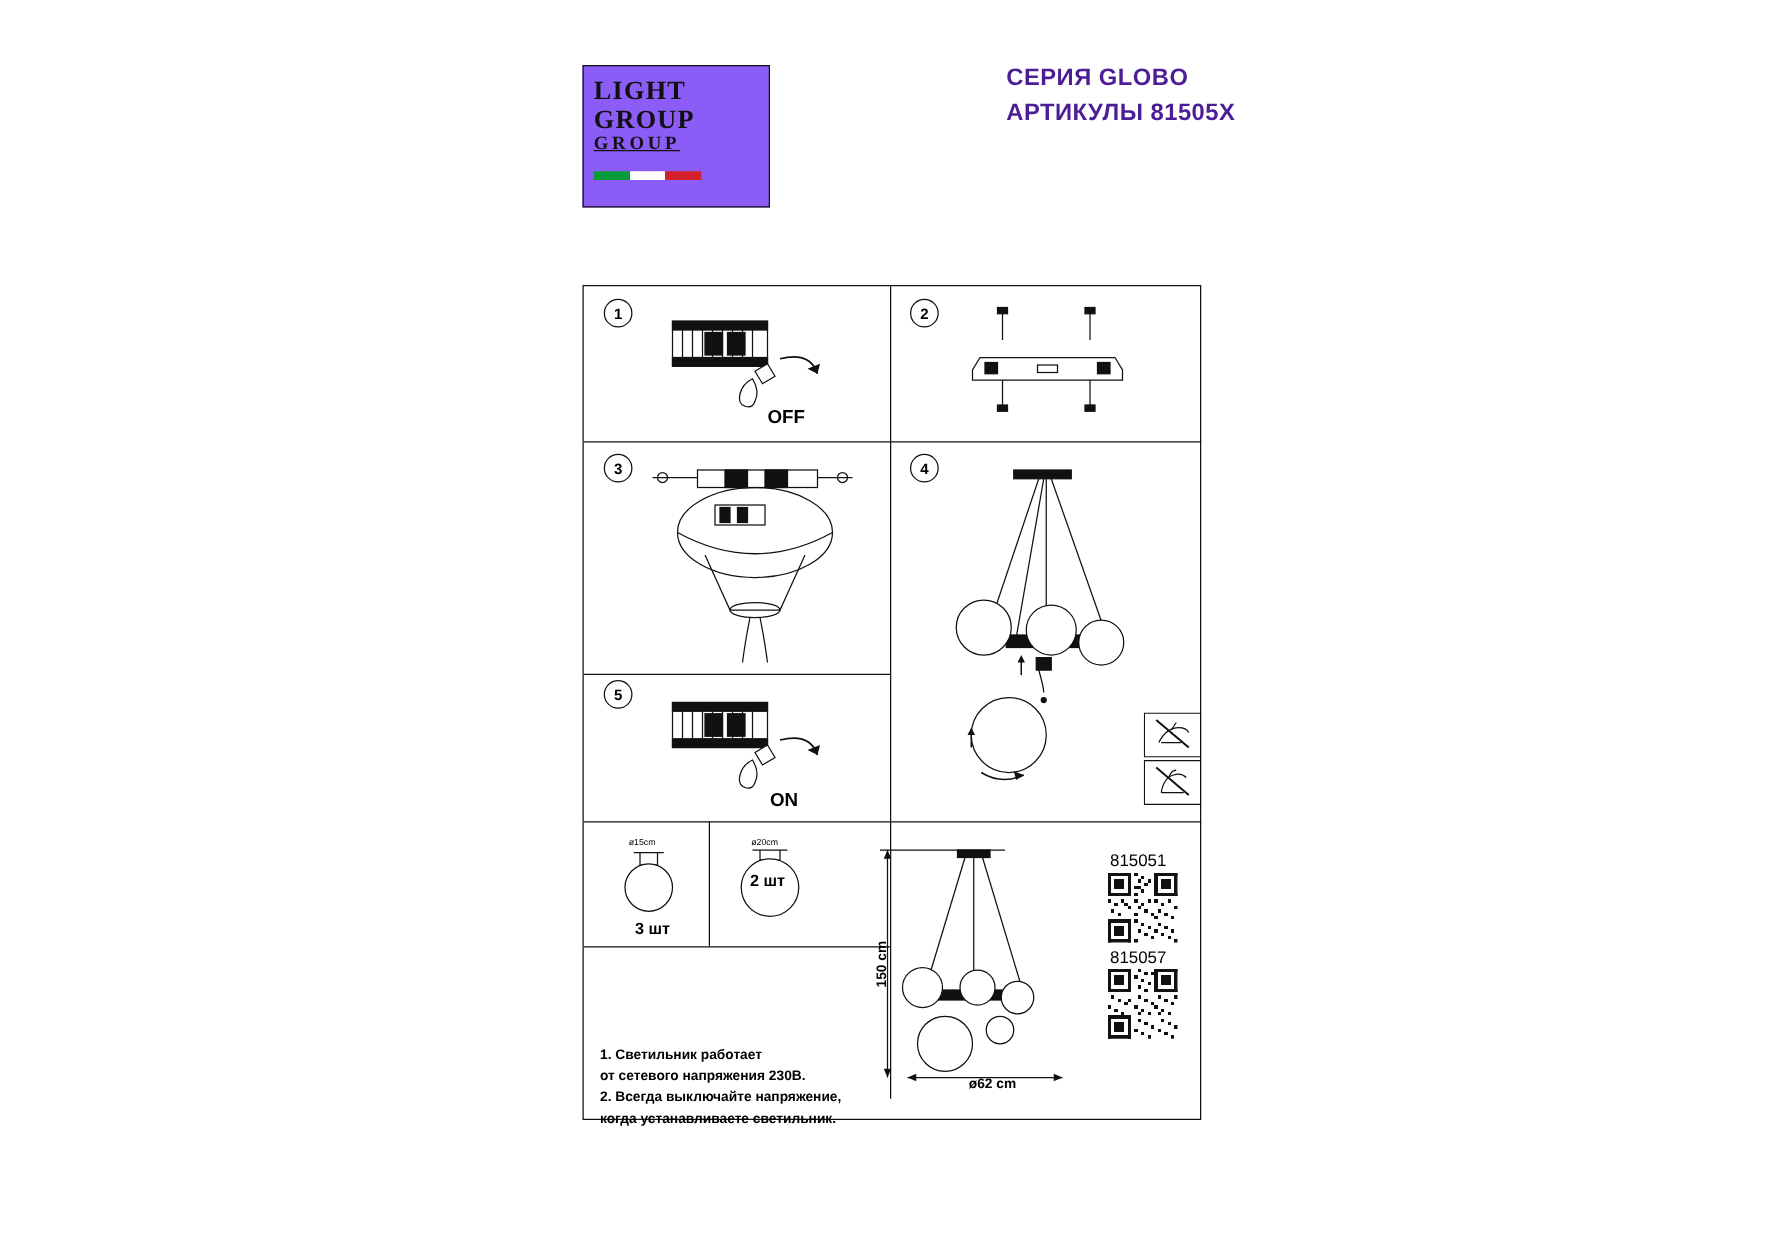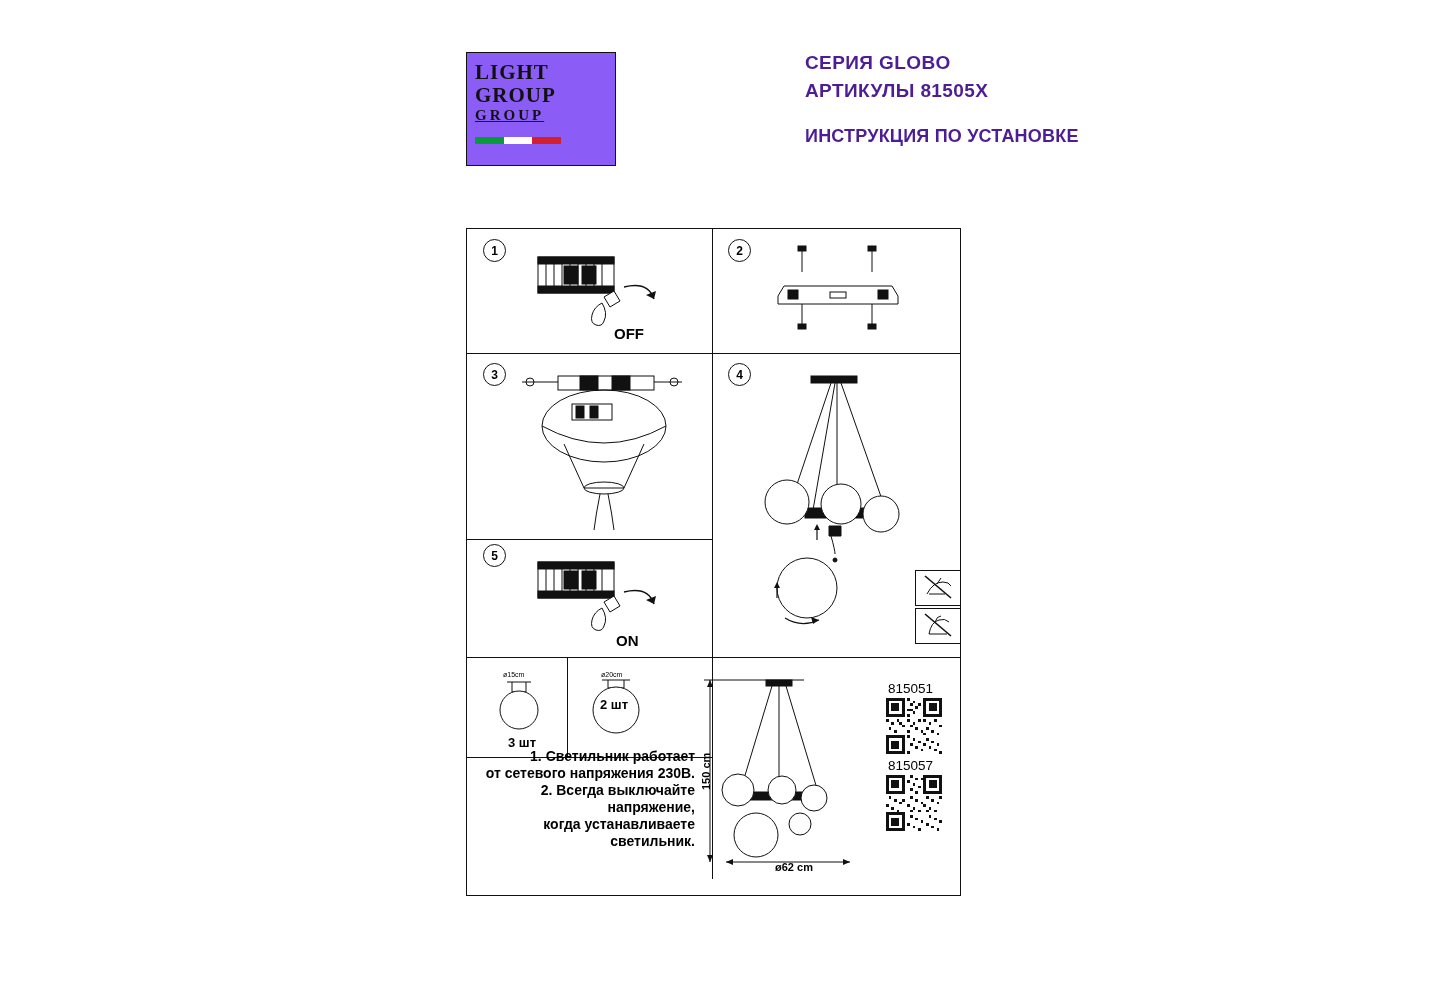--- a/index.html
+++ b/index.html
@@ -47,22 +47,22 @@
   .hline{position:absolute;background:#111;}
 
   .stepnum{
     position:absolute;width:21px;height:21px;border:1px solid #111;border-radius:50%;
     font-size:12px;font-weight:bold;display:flex;align-items:center;justify-content:center;
     background:#fff;
   }
   .cap{position:absolute;font-weight:bold;font-size:15px;text-align:right;}
 
   .legend{
-    position:absolute;left:480px;top:748px;width:215px;
-    font-size:14px;line-height:17px;font-weight:bold;color:#000;text-align:right;
+    position:absolute;left:480px;top:836px;width:215px;
+    font-size:11px;line-height:17px;font-weight:bold;color:#000;
   }
 
   .sizelbl{position:absolute;font-size:7px;}
   .qty{position:absolute;font-size:13px;font-weight:bold;}
 
   .code{position:absolute;font-size:13.5px;font-weight:normal;}
   .dimlbl{position:absolute;font-size:11px;font-weight:bold;}
   .dimvert{
     position:absolute;font-size:11px;font-weight:bold;
     transform:rotate(-90deg);transform-origin:left top;white-space:nowrap;
@@ -83,21 +83,20 @@
     </div>
     <div class="flag">
       <i class="g"></i>
         <i class="w"></i>
         <i class="r"></i>
     </div>
   </div>
 
   <div class="hdr hdr-series">СЕРИЯ GLOBO</div>
   <div class="hdr hdr-art">АРТИКУЛЫ 81505X</div>
-  <div class="hdr hdr-sub1">ИНСТРУКЦИЯ ПО УСТАНОВКЕ</div>
 
   <div class="frame">
 
     <div class="vline" style="left:245px;top:0;width:1px;height:428px;"></div>
 
     <div class="vline" style="left:100px;top:428px;width:1px;height:100px;"></div>
     <div class="vline" style="left:245px;top:428px;width:1px;height:222px;"></div>
 
     <div class="hline" style="left:0;top:124px;width:245px;height:1px;"></div>
     <div class="hline" style="left:245px;top:124px;width:249px;height:1px;"></div>

